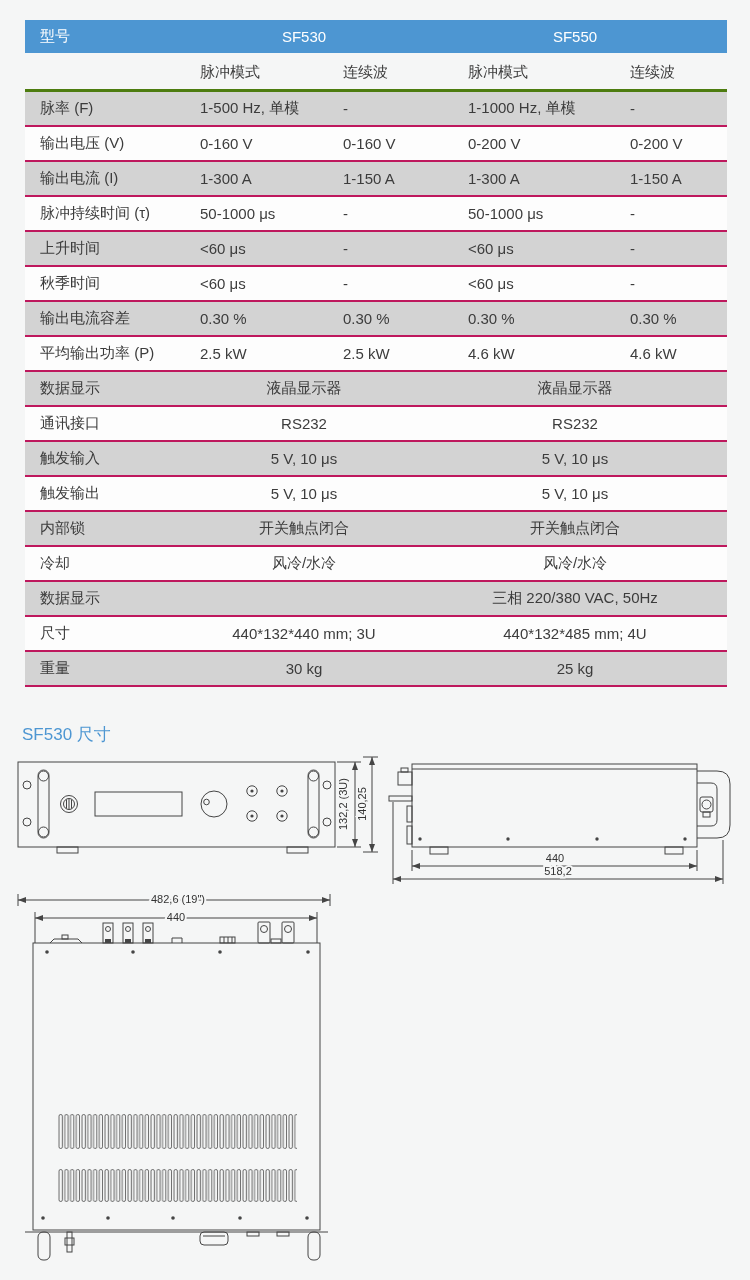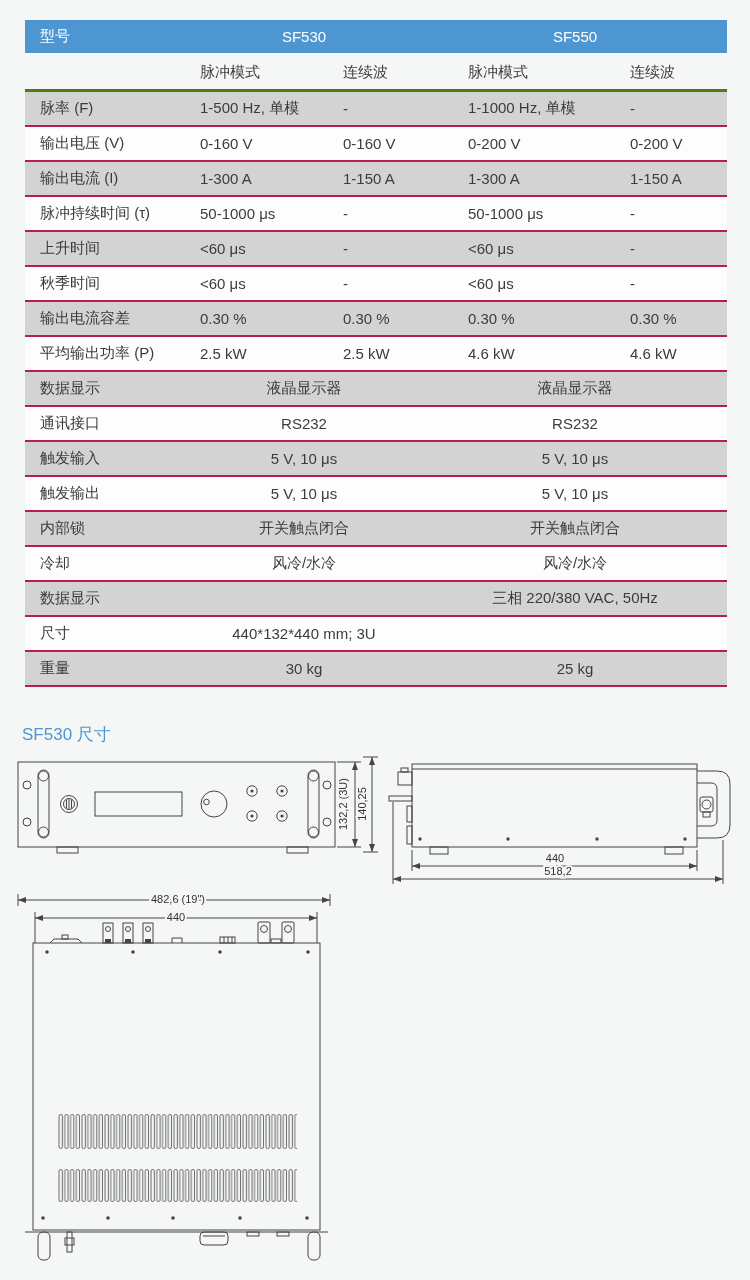--- a/index.html
+++ b/index.html
@@ -148,20 +148,21 @@
       <div class="c span1">风冷/水冷</div>
       <div class="c span2">风冷/水冷</div>
     </div>
     <div class="row">
       <div class="c">数据显示</div>
       <div class="c span2">三相 220/380 VAC,  50Hz</div>
     </div>
     <div class="row">
       <div class="c">尺寸</div>
       <div class="c span1">440*132*440 mm;  3U</div>
+      <div class="c span2">440*132*485 mm;  4U</div>
     </div>
     <div class="row">
       <div class="c">重量</div>
       <div class="c span1">30 kg</div>
       <div class="c span2">25 kg</div>
     </div>
   </div>
 </div>
 
 <div class="sec-title">SF530 尺寸</div>

